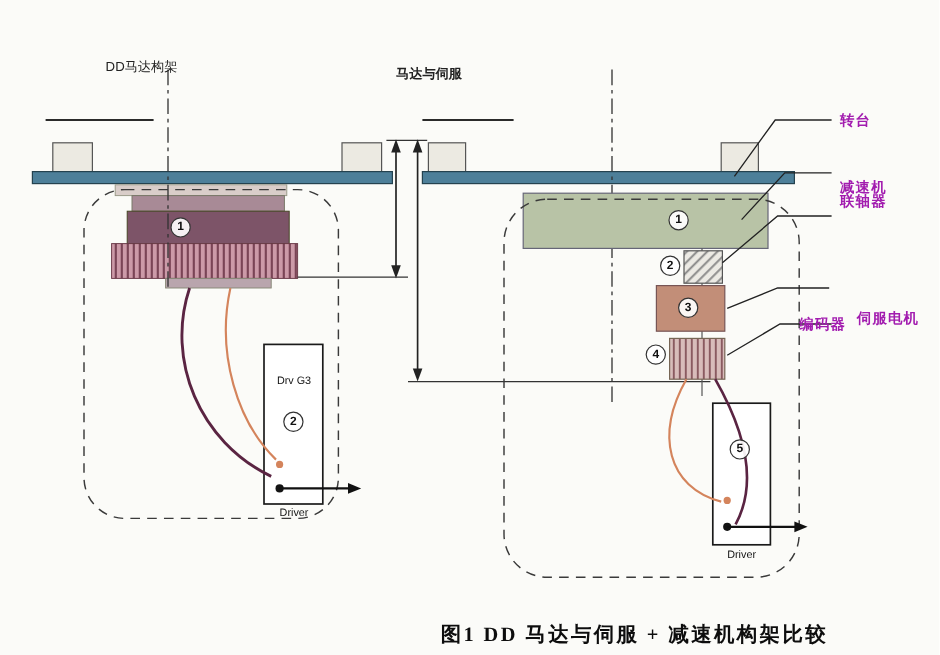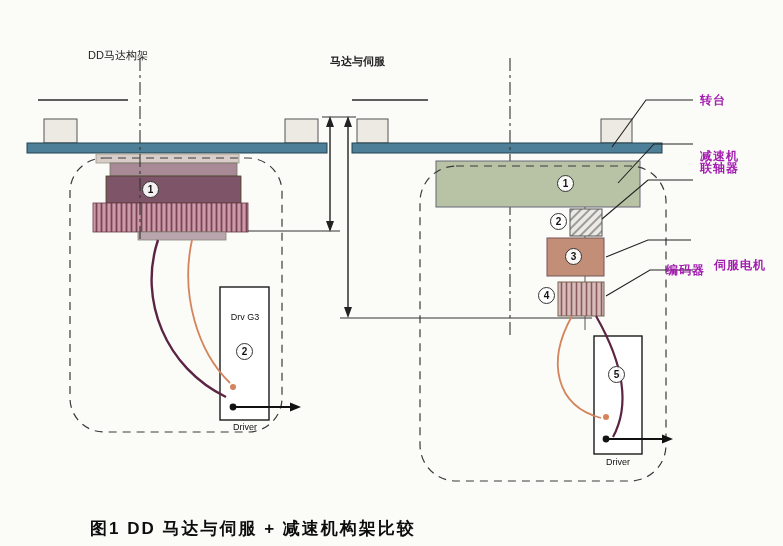--- a/index.html
+++ b/index.html
@@ -11,22 +11,22 @@
            letter-spacing:1px; color:#2b2b2b; white-space:nowrap; }
   .arch-label { position:absolute; font-size:11px; color:#222; white-space:nowrap; }
   .left-arch  { left:60px;  top:48px;padding-left:28px; }
   .right-arch { left:330px; top:54px; font-weight:700; }
   .part { position:absolute; font-size:12px; font-weight:700; color:#a21caf;
           letter-spacing:1px; white-space:nowrap; }
   .marker { position:absolute; width:17px; height:17px; border:1.2px solid #333;
             border-radius:50%; background:rgba(255,255,255,0.92); font-size:10px;
             line-height:15px; text-align:center; color:#111; font-weight:600; }
   .drv { position:absolute; font-size:9px; color:#111; text-align:center; white-space:nowrap; }
-  .caption { position:absolute; left:90px; top:517px; width:600px; text-align:left;
-             font-size:17px; font-weight:700; color:#0d0d0d; letter-spacing:2px; }
+  .caption { position:absolute; left:90px; top:517px; width:600px; text-align:right;
+             font-size:17px; font-weight:700; color:#0d0d0d; letter-spacing:2px;font-family:Liberation Serif, serif; }
 </style>
 </head>
 <body>
 
 <div class="page">
 
   <svg class="canvas" width="783" height="546" viewBox="0 0 783 546">
     <defs>
       <pattern id="vstripes" width="5" height="8" patternUnits="userSpaceOnUse">
         <rect width="5" height="8" fill="#cc9aa8"></rect>

